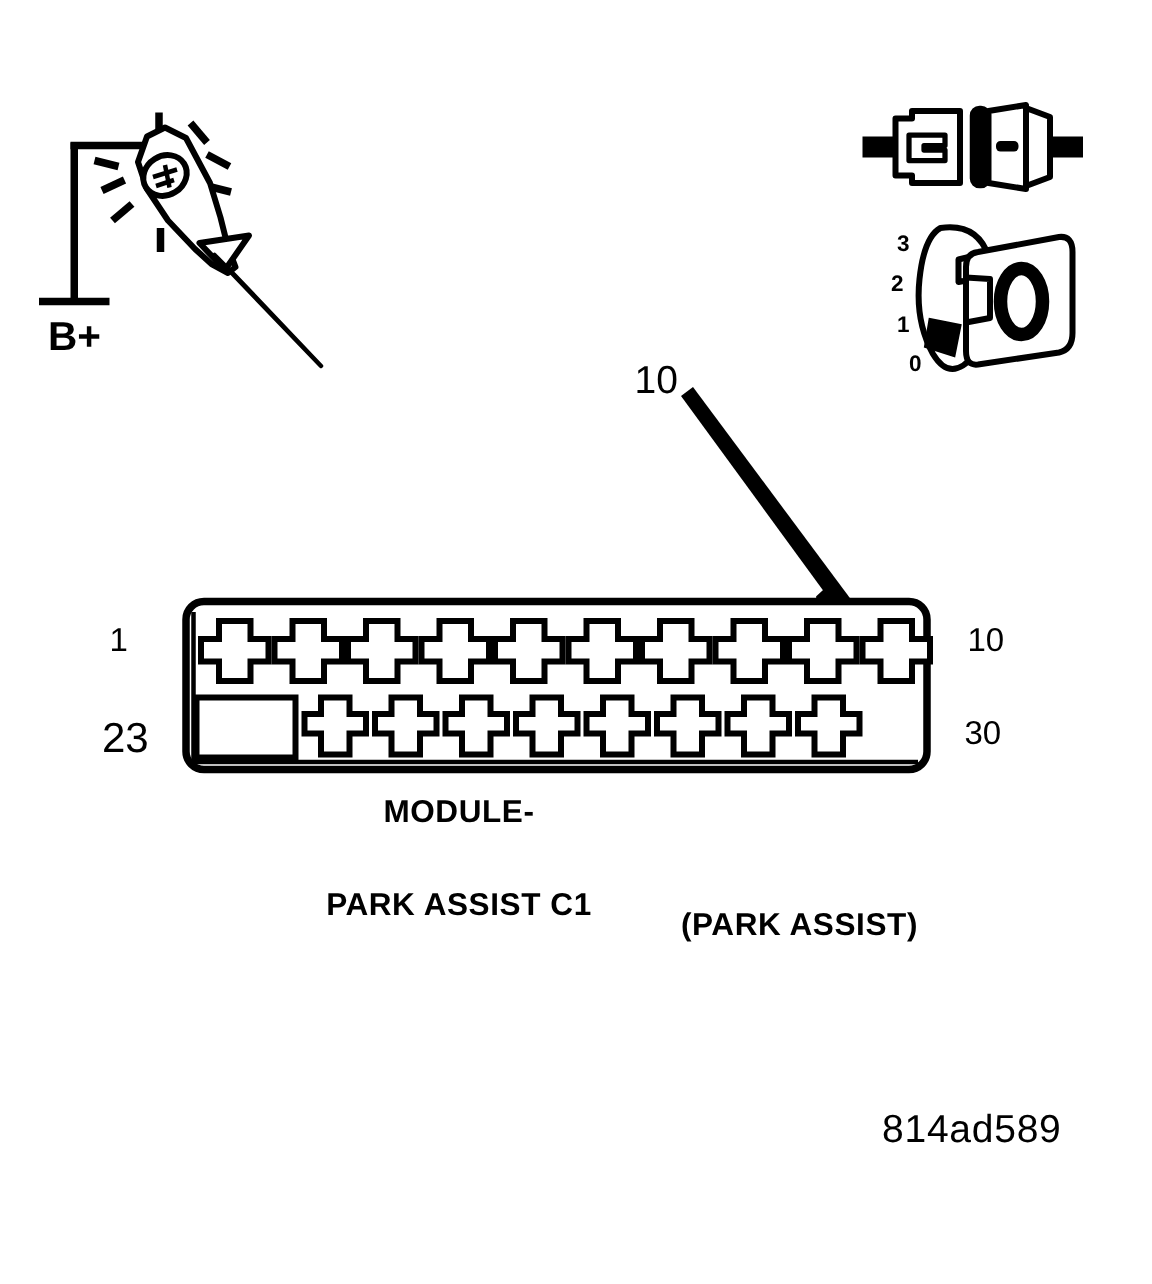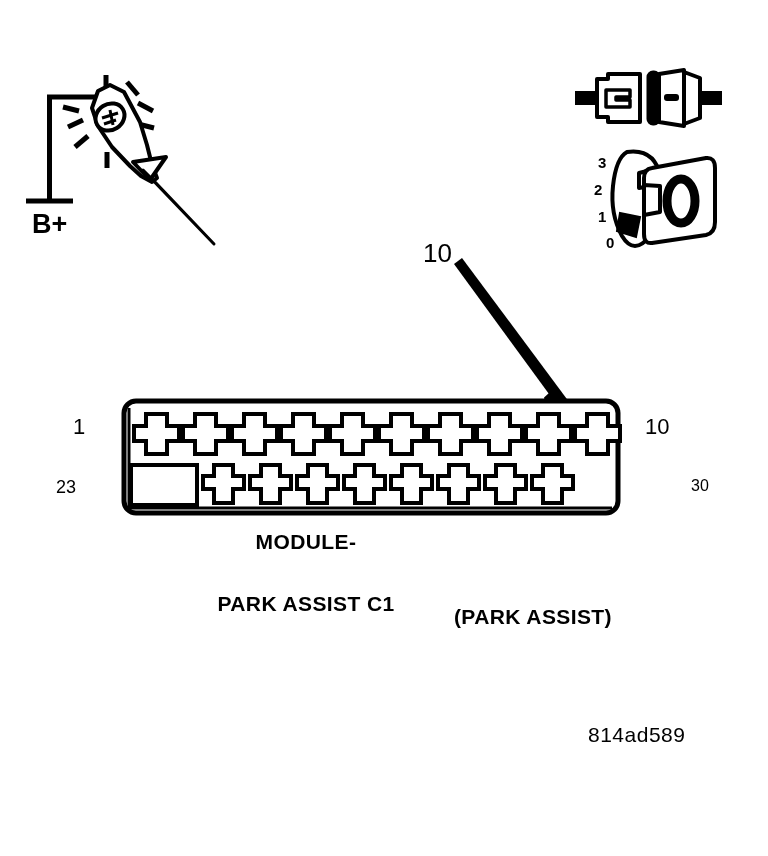--- a/index.html
+++ b/index.html
@@ -54,34 +54,33 @@
     top: 240px;
     font-size: 26px;
     font-weight: normal;
   }
   .pin-left-top {
     left: 73px;
     top: 416px;
     font-size: 22px;
   }
   .pin-left-bottom {
-    left: 56px;
+    left: 68px;
     top: 478px;
-    font-size: 18px;
+    font-size: 28px;
   }
   .pin-right-top {
     left: 645px;
     top: 416px;
     font-size: 22px;
   }
   .pin-right-bottom {
     left: 643px;
     top: 478px;
-    font-size: 16px;
-    margin-left: 48px;
+    font-size: 22px;
   }
   .caption {
     position: absolute;
     left: 0;
     width: 612px;
     text-align: center;
     color: #000;
     line-height: 1;
   }
   .caption-line1 {
@@ -98,22 +97,22 @@
   }
   .caption-line3 {
     top: 606px;
     font-size: 21px;
     font-weight: bold;
     letter-spacing: 0.4px;
     text-align: right;
   }
   .ref-code {
     left: 588px;
-    top: 724px;
-    font-size: 21px;
+    top: 739px;
+    font-size: 26px;
     letter-spacing: 0.5px;
   }
 </style>
 </head>
 <body>
 
 <div class="canvas">
 
   <svg class="svg-layer" viewBox="0 0 768 856" xmlns="http://www.w3.org/2000/svg">
 

